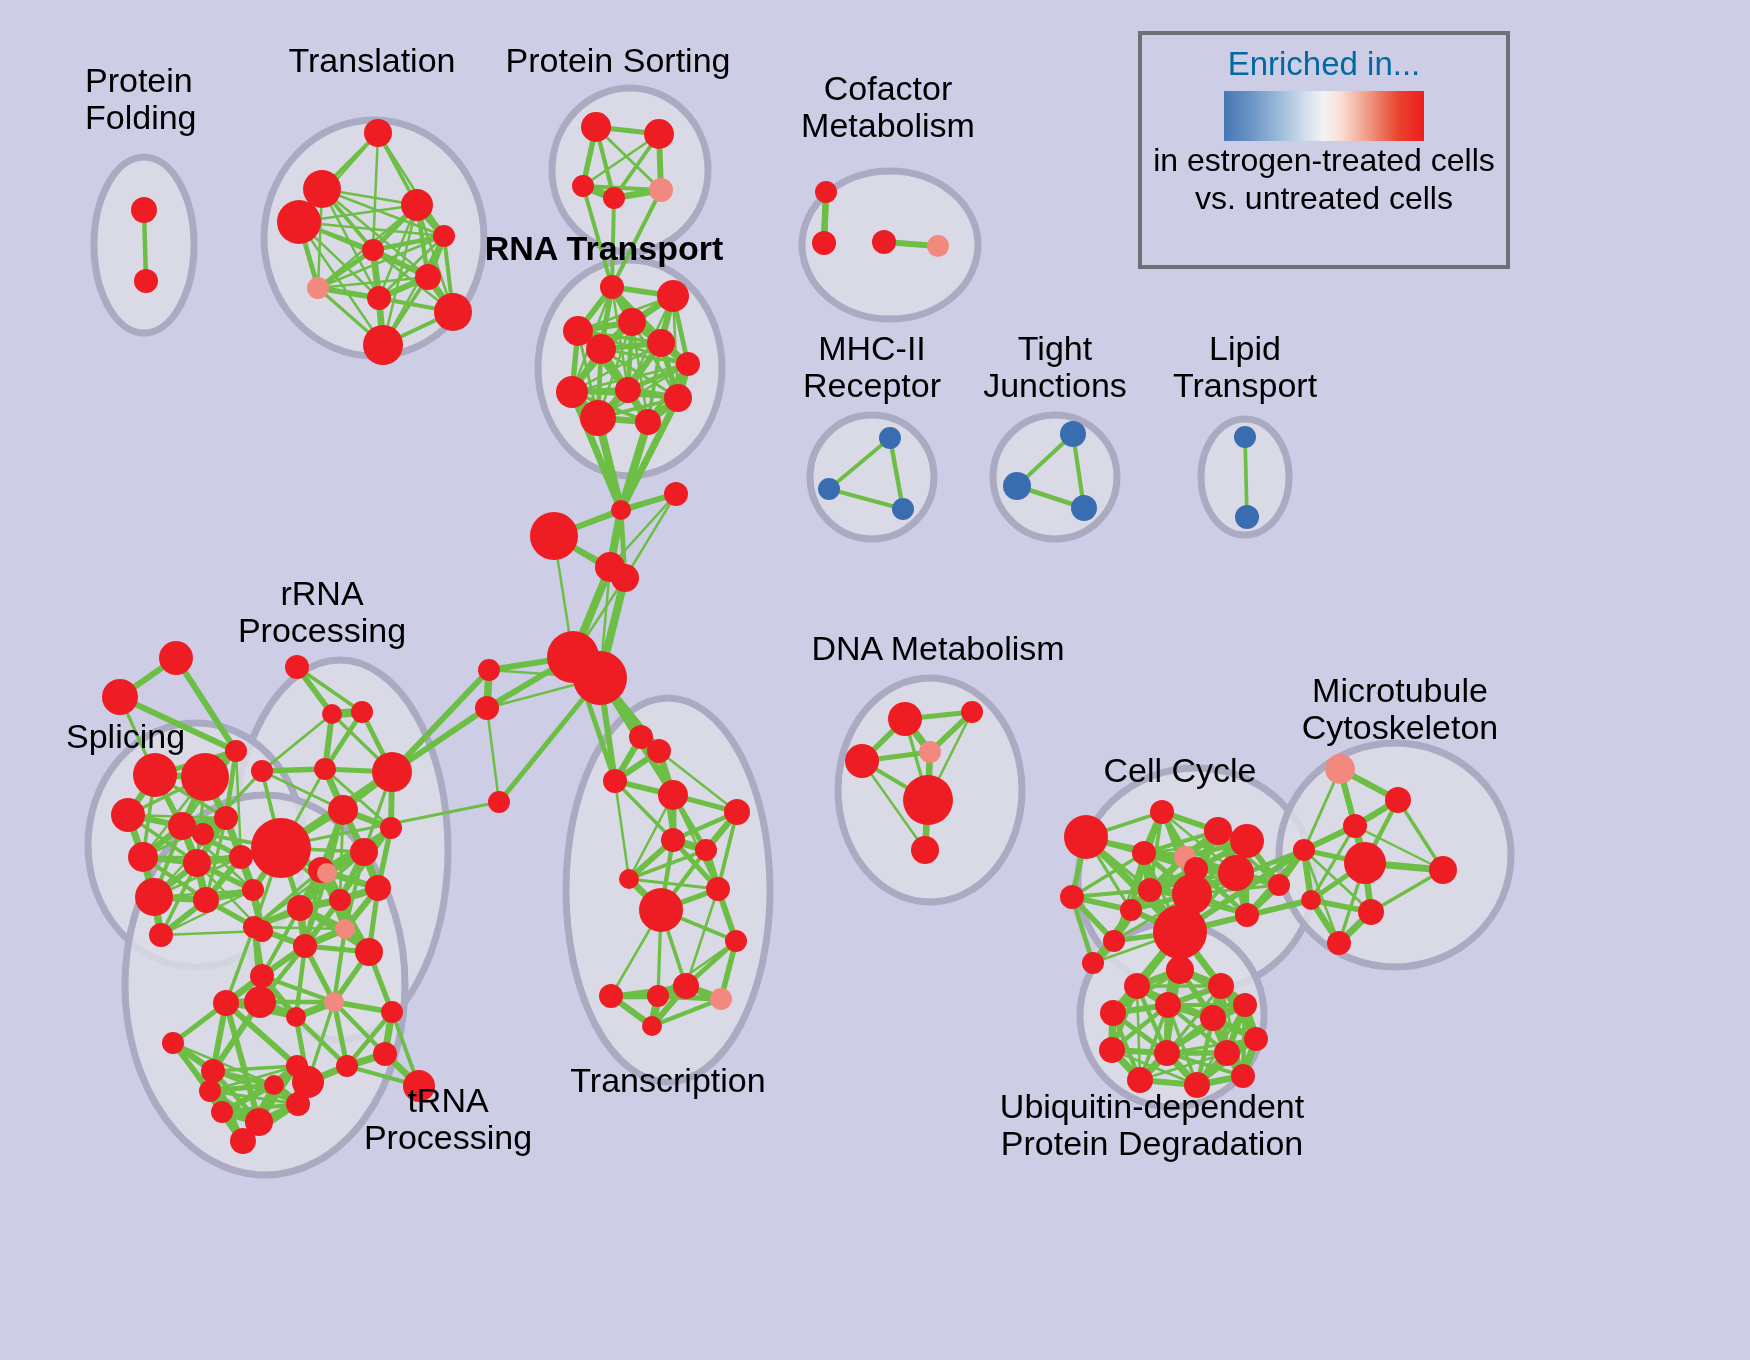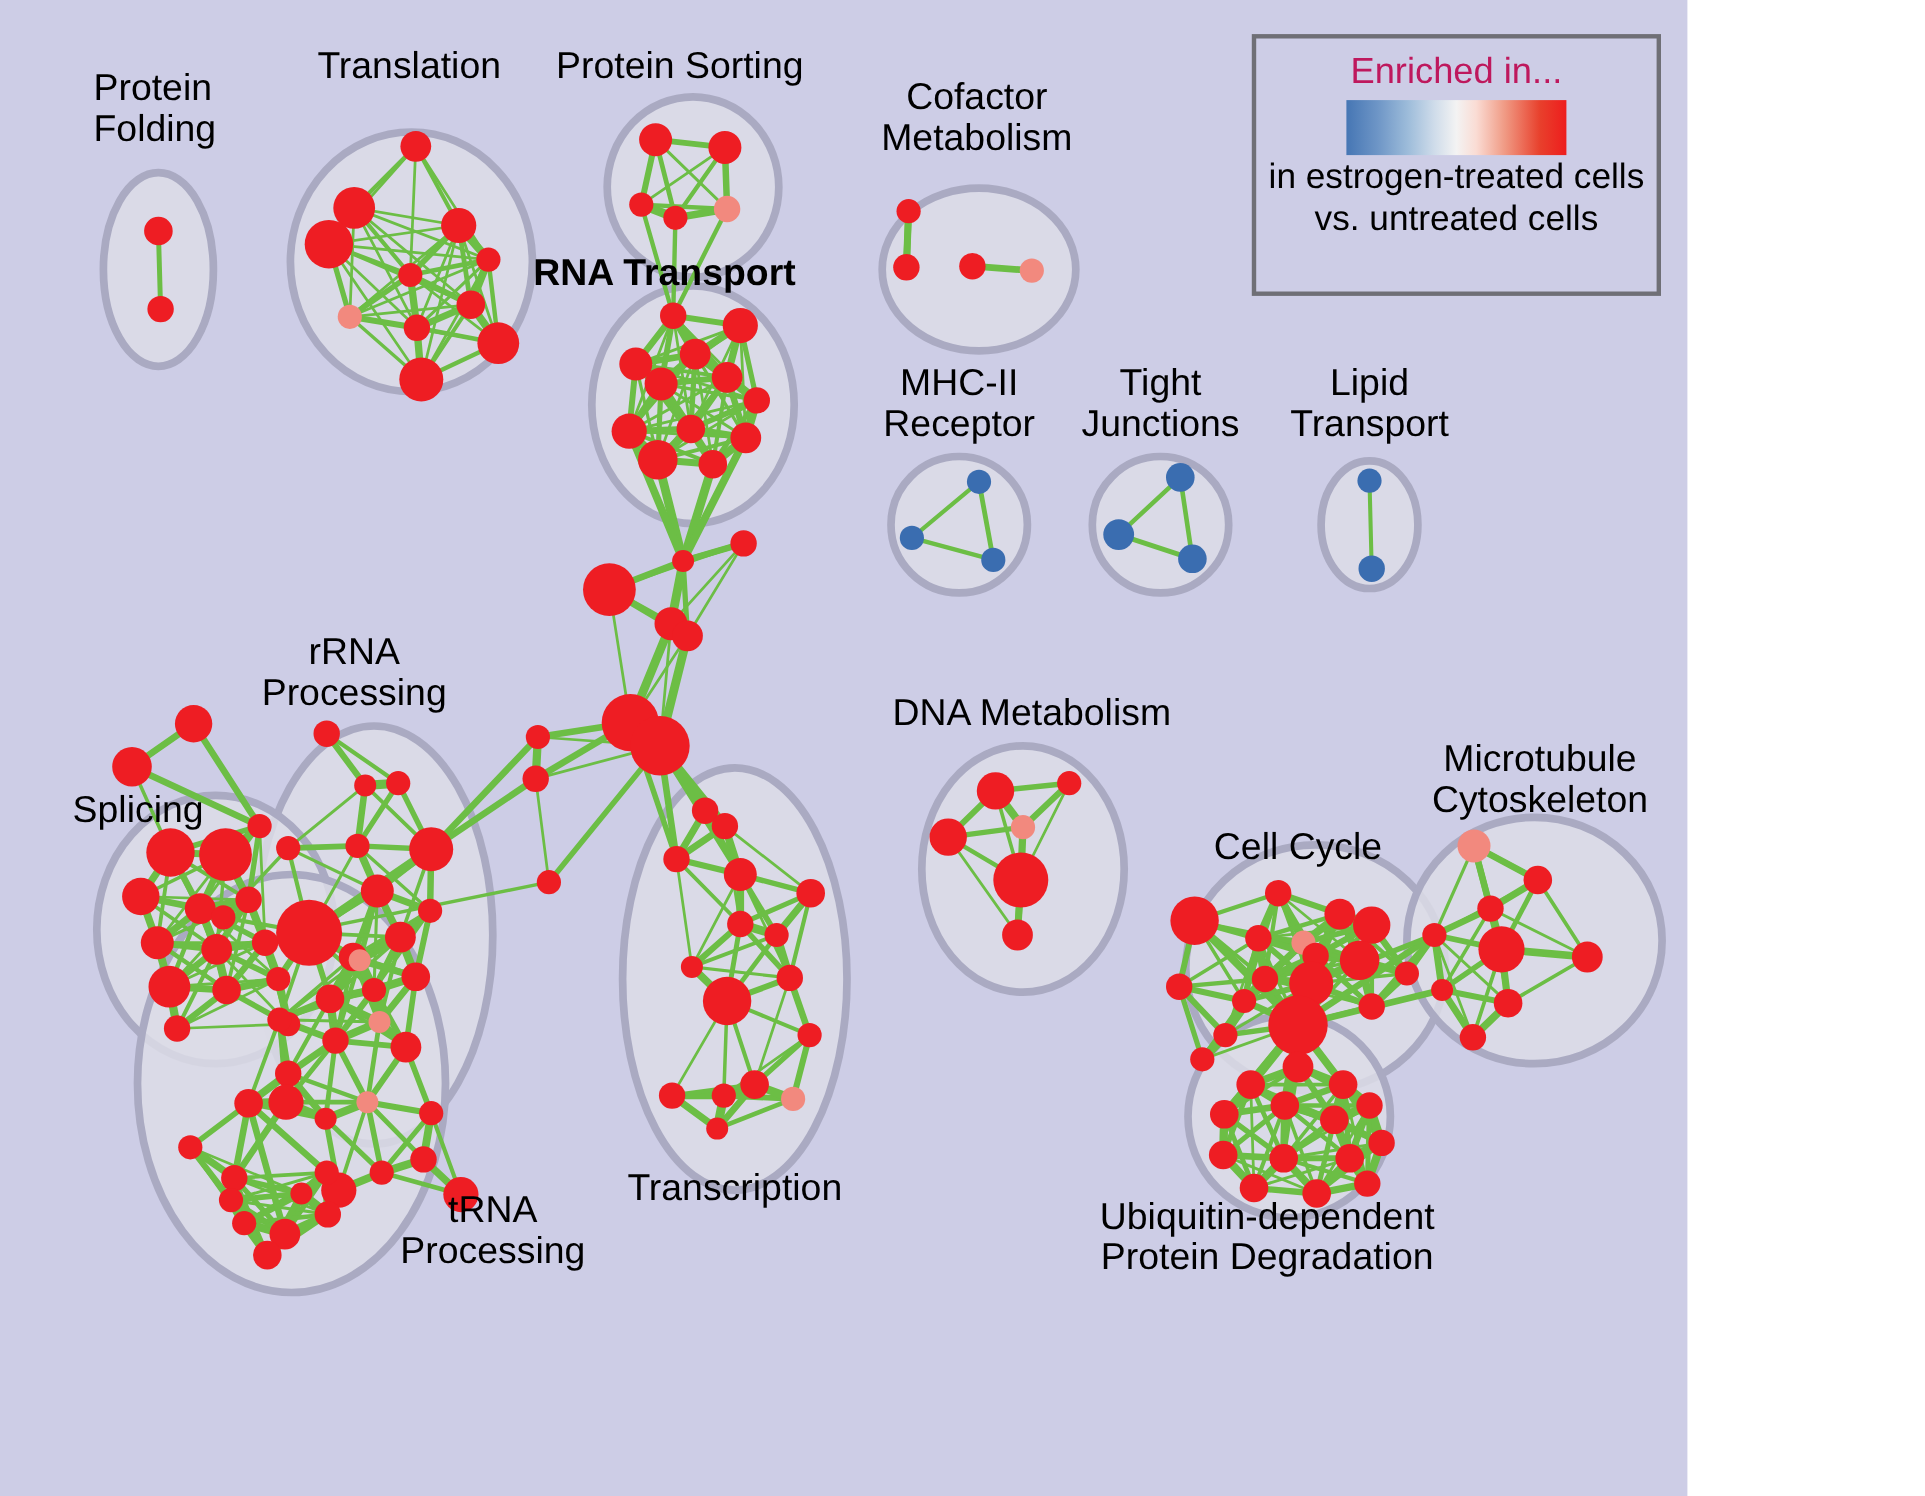--- a/index.html
+++ b/index.html
@@ -3,21 +3,21 @@
 <meta charset="utf-8">
 <title>Enrichment Map Network</title>
 <style>
   html, body {
     margin: 0;
     padding: 0;
     background: #ffffff;
   }
   #stage {
     position: relative;
-    width: 1534px;
+    width: 1750px;
     height: 1360px;
     background: #cdcde6;
     overflow: hidden;
     font-family: "Liberation Sans", sans-serif;
   }
   #netsvg {
     position: absolute;
     left: 0; top: 0;
     width: 1750px;
     height: 1360px;
@@ -45,21 +45,21 @@
     background: #cdcde6;
     border: 4px solid #6f6f76;
     box-sizing: border-box;
     display: flex;
     flex-direction: column;
     align-items: center;
     padding-top: 10px;
   }
   #legend-title {
     font-size: 33px;
-    color: #be185d;
+    color: #0369a1;
     letter-spacing: 0px;
     margin-bottom: 8px;
   }
   #legend-bar {
     width: 200px;
     height: 50px;
     background: linear-gradient(to right,
         #4676b4 0%, #6d95c6 14%, #9dbcda 28%,
         #cfdcea 40%, #f3f3f3 50%, #fadcd4 59%,
         #f09a84 72%, #e8402c 88%, #ee1d1d 100%);

